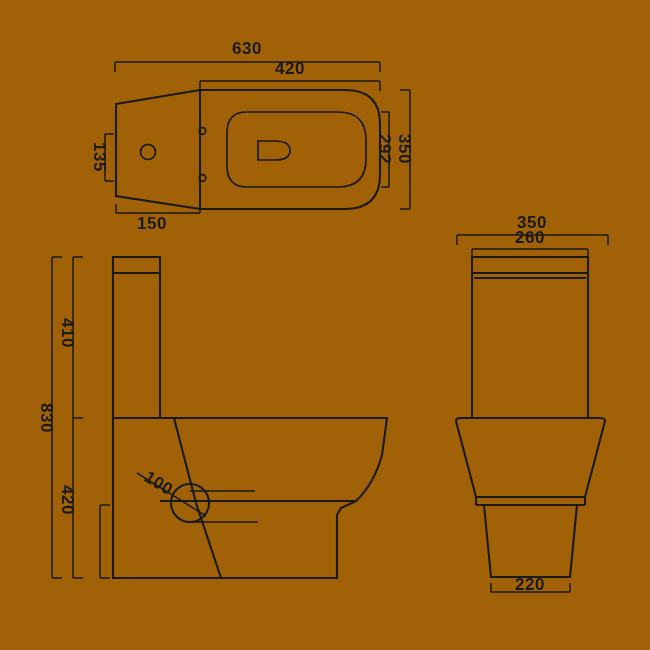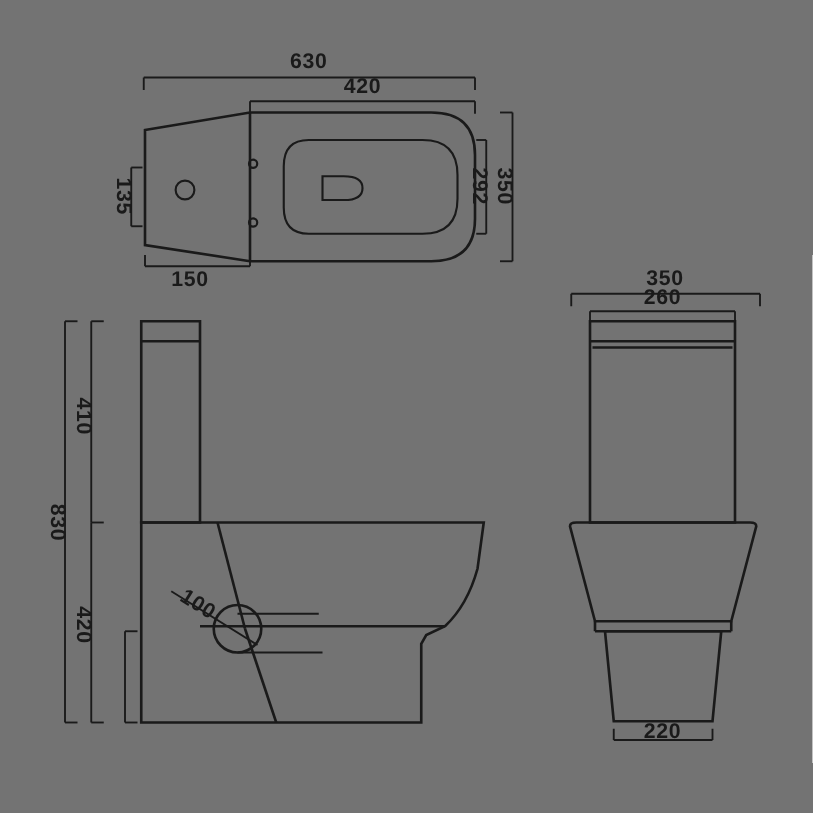--- a/index.html
+++ b/index.html
@@ -7,21 +7,21 @@
     padding: 0;
     background: #ffffff;
   }
   body {
     font-family: "Liberation Sans", sans-serif;
   }
   #drawing-root {
     position: relative;
     width: 650px;
     height: 650px;
-    background: #737373;
+    background: #a16207;
     overflow: hidden;
   }
   svg#cad {
     display: block;
     width: 650px;
     height: 650px;
   }
   .obj {
     fill: none;
     stroke: #1a1a1a;

